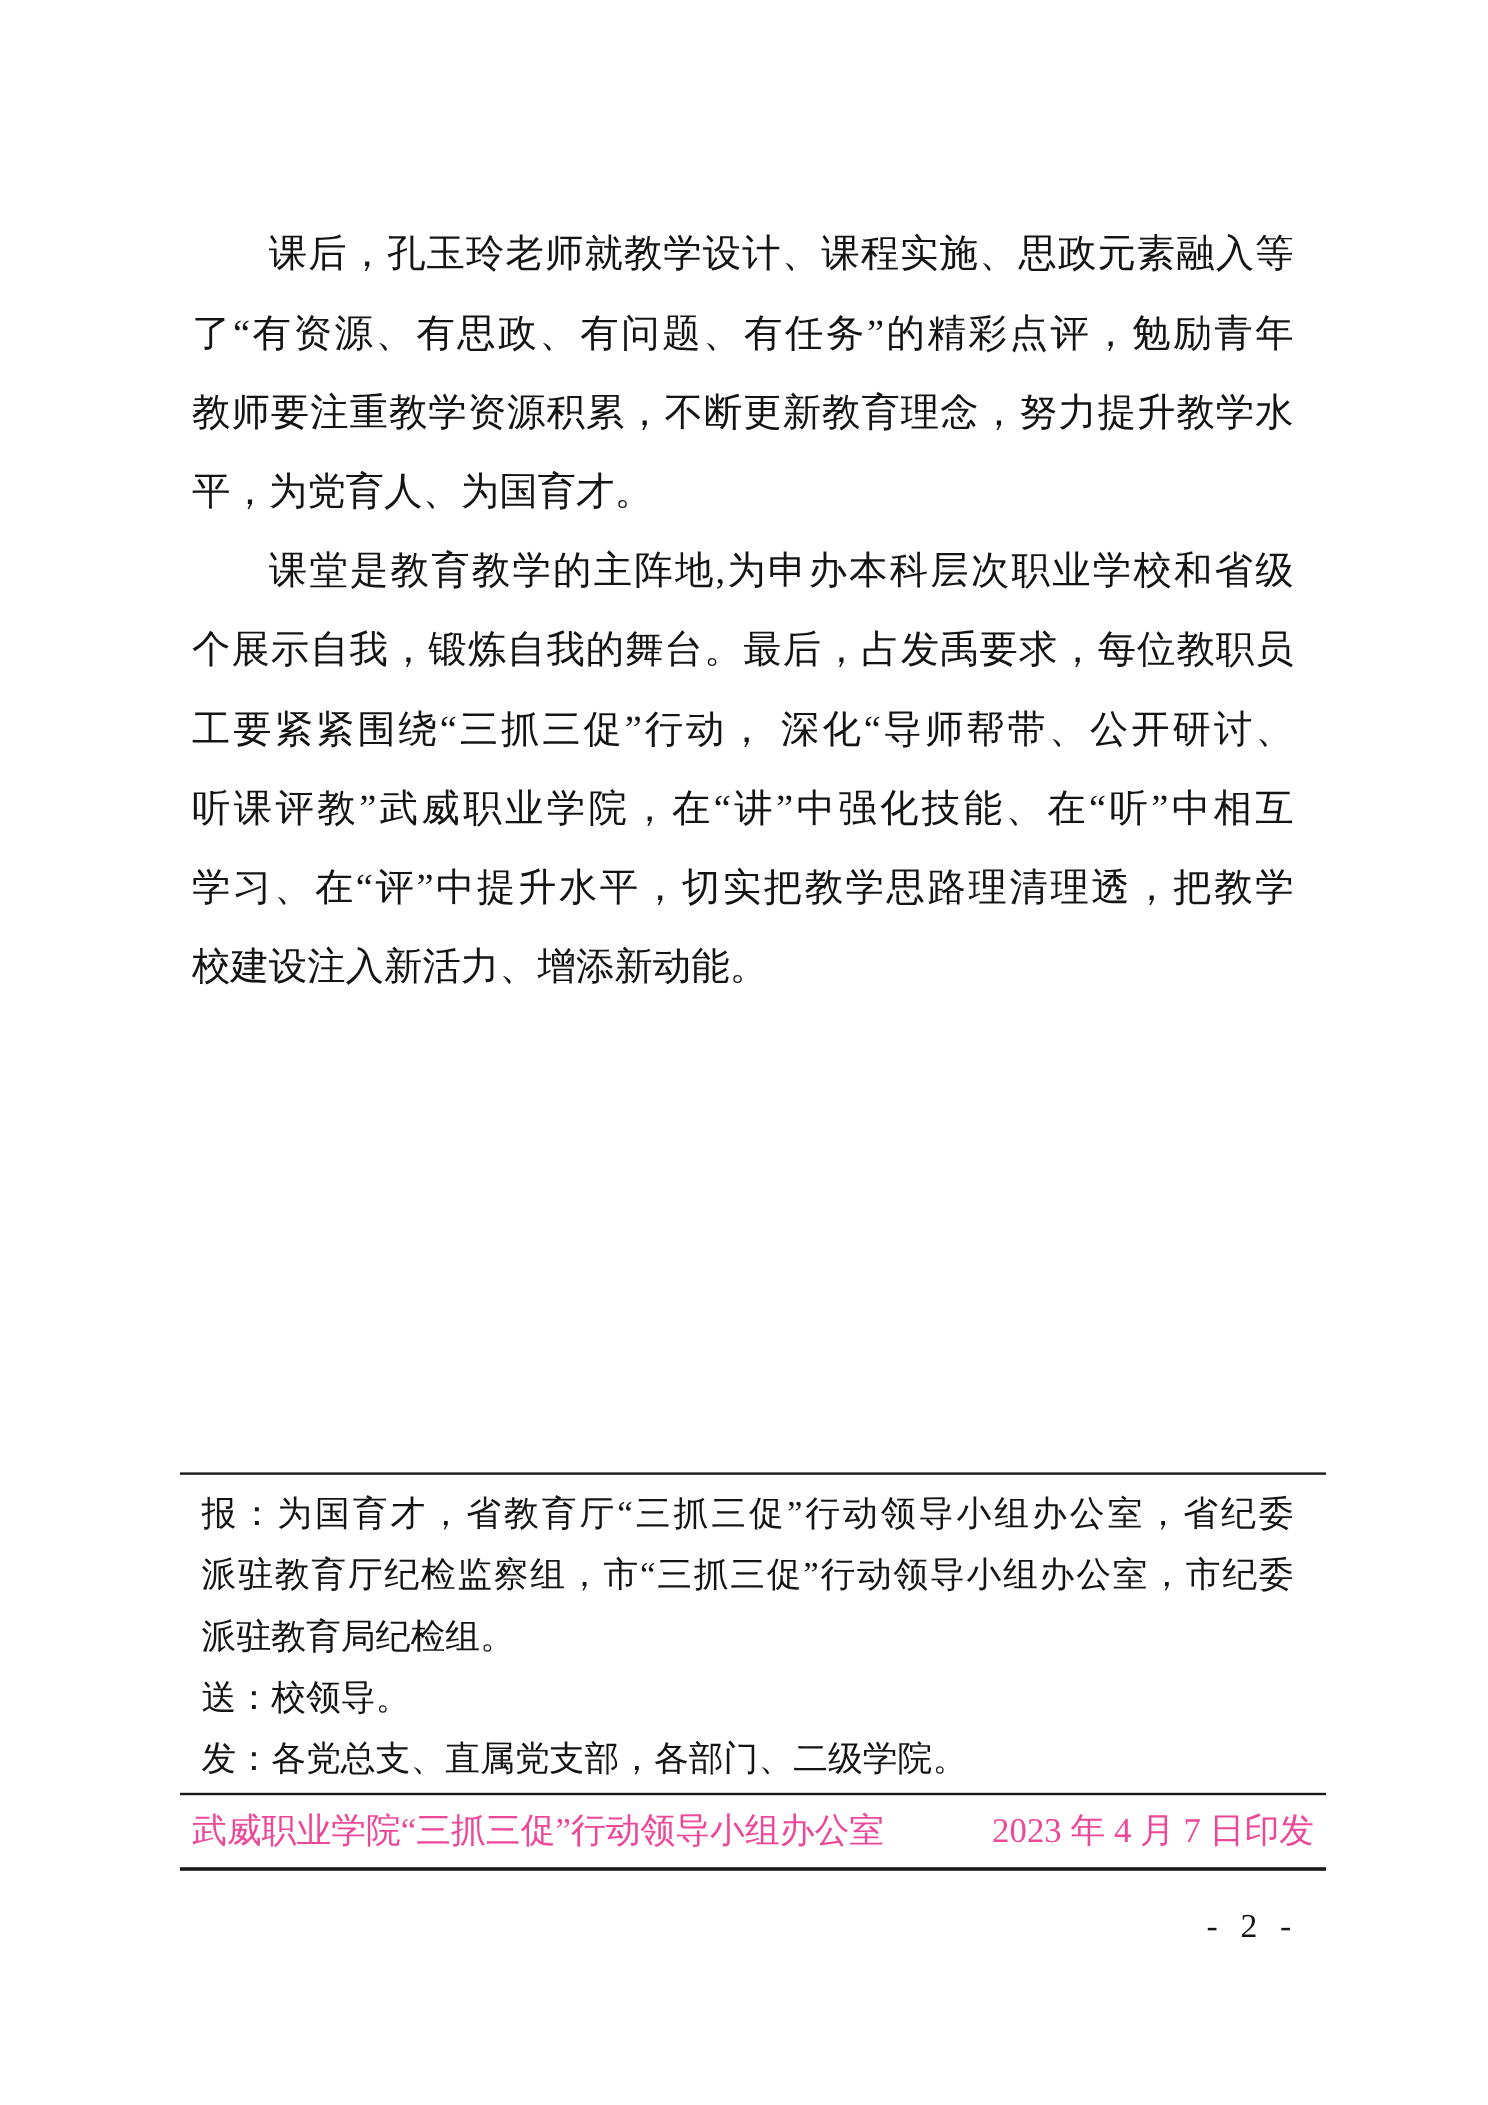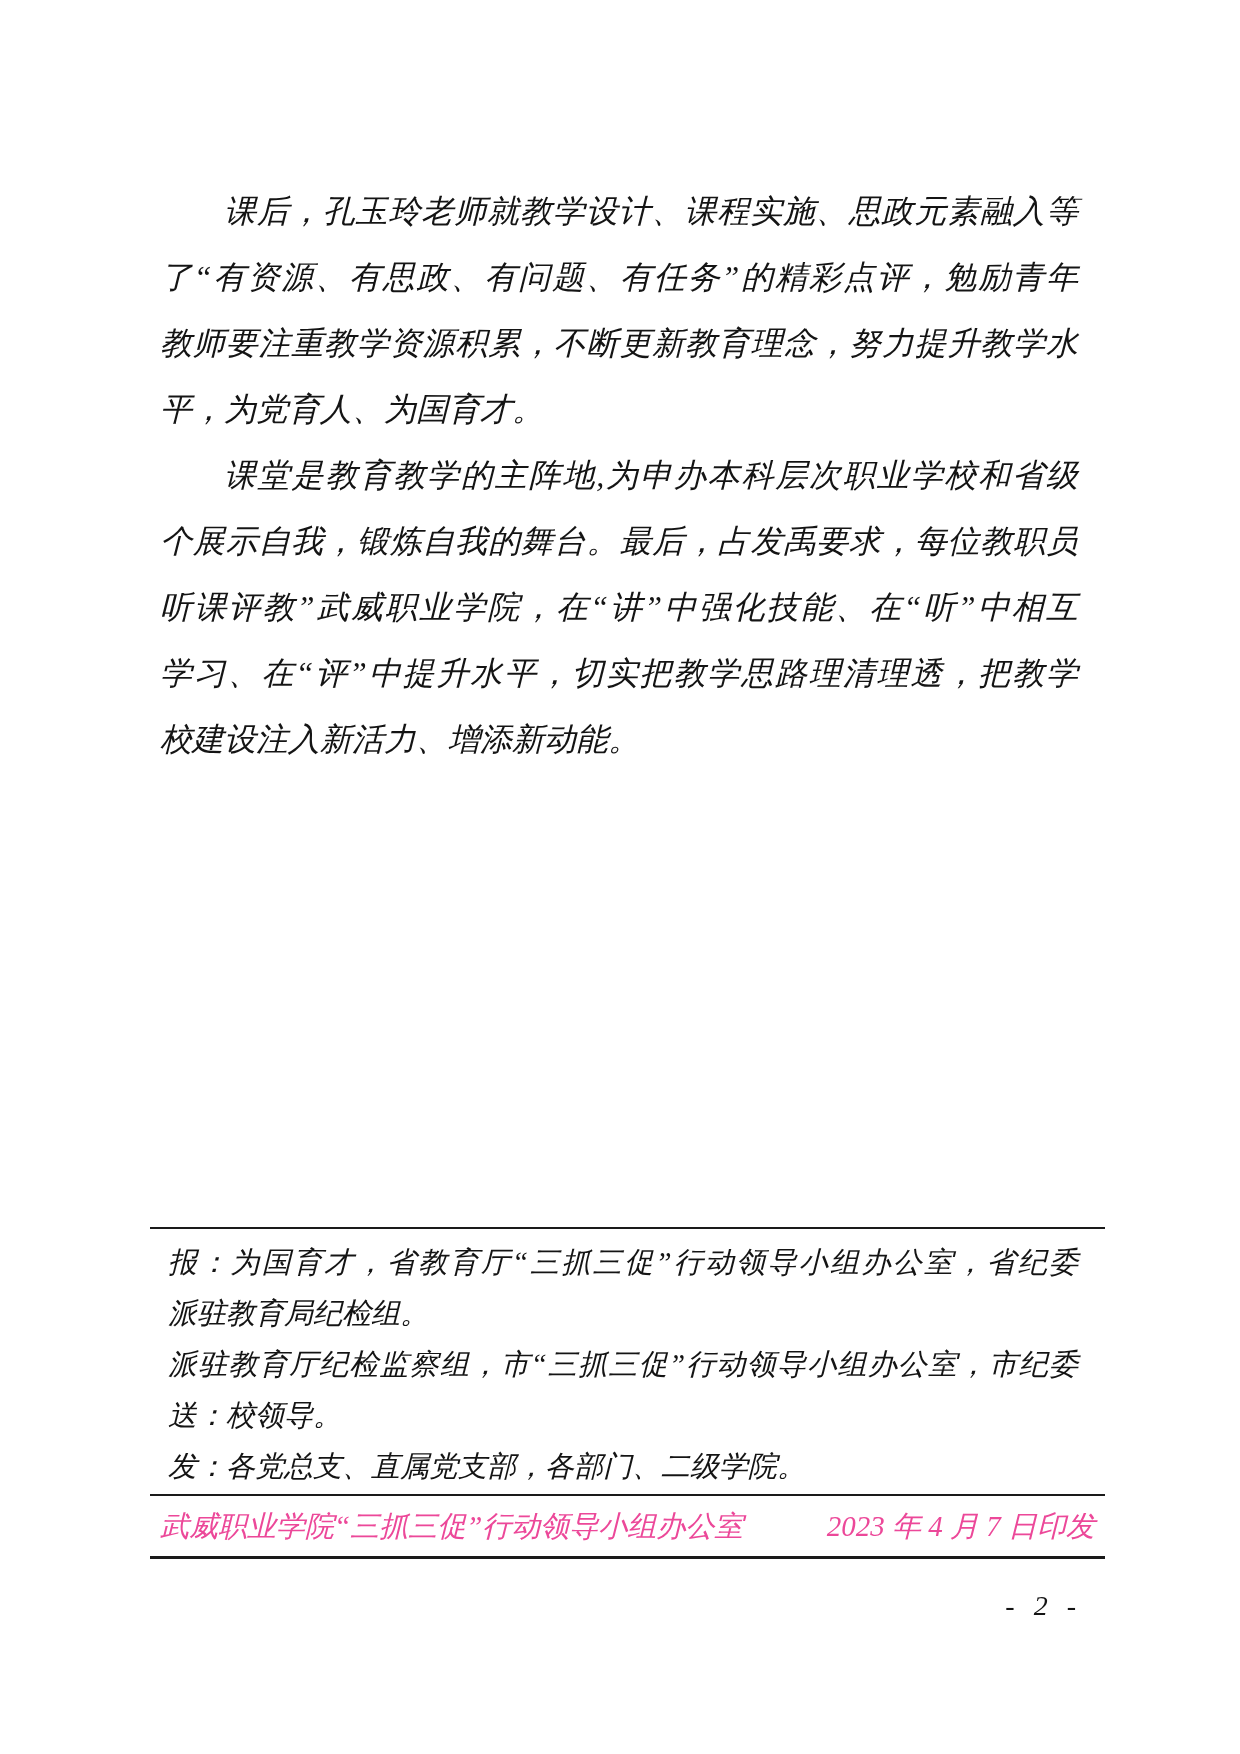--- a/index.html
+++ b/index.html
@@ -8,21 +8,20 @@
     background: #ffffff;
   }
   .page {
     position: relative;
     width: 1240px;
     height: 1754px;
     background: #ffffff;
     color: #111111;
     font-family: "Liberation Serif", "DejaVu Serif", serif;
     overflow: hidden;
-    font-style: italic;
   }
   
   .body-text {
     position: absolute;
     left: 160px;
     top: 178px;
     width: 918px;
   }
   .bline {
     margin: 0;
@@ -90,31 +89,32 @@
 
 <div class="page">
 
   <div class="body-text">
     <p class="bline indent">课后，孔玉玲老师就教学设计、课程实施、思政元素融入等</p>
     <p class="bline">了“有资源、有思政、有问题、有任务”的精彩点评，勉励青年</p>
     <p class="bline">教师要注重教学资源积累，不断更新教育理念，努力提升教学水</p>
     <p class="bline last">平，为党育人、为国育才。</p>
     <p class="bline indent">课堂是教育教学的主阵地,为申办本科层次职业学校和省级</p>
     <p class="bline">个展示自我，锻炼自我的舞台。最后，占发禹要求，每位教职员</p>
+    <p class="bline">工要紧紧围绕“三抓三促”行动， 深化“导师帮带、公开研讨、</p>
     <p class="bline">听课评教”武威职业学院，在“讲”中强化技能、在“听”中相互</p>
     <p class="bline">学习、在“评”中提升水平，切实把教学思路理清理透，把教学</p>
     <p class="bline last">校建设注入新活力、增添新动能。</p>
   </div>
 
   <div class="rule rule-top"></div>
 
   <div class="dist">
     <p class="fline just">报：为国育才，省教育厅“三抓三促”行动领导小组办公室，省纪委</p>
+    <p class="fline just">派驻教育厅纪检监察组，市“三抓三促”行动领导小组办公室，市纪委</p>
     <p class="fline">派驻教育局纪检组。</p>
-    <p class="fline just">派驻教育厅纪检监察组，市“三抓三促”行动领导小组办公室，市纪委</p>
     <p class="fline">送：校领导。</p>
     <p class="fline">发：各党总支、直属党支部，各部门、二级学院。</p>
   </div>
 
   <div class="rule rule-mid"></div>
 
   <div class="colophon">
     <span>武威职业学院“三抓三促”行动领导小组办公室</span>
     <span>2023 年 4 月 7 日印发</span>
   </div>

